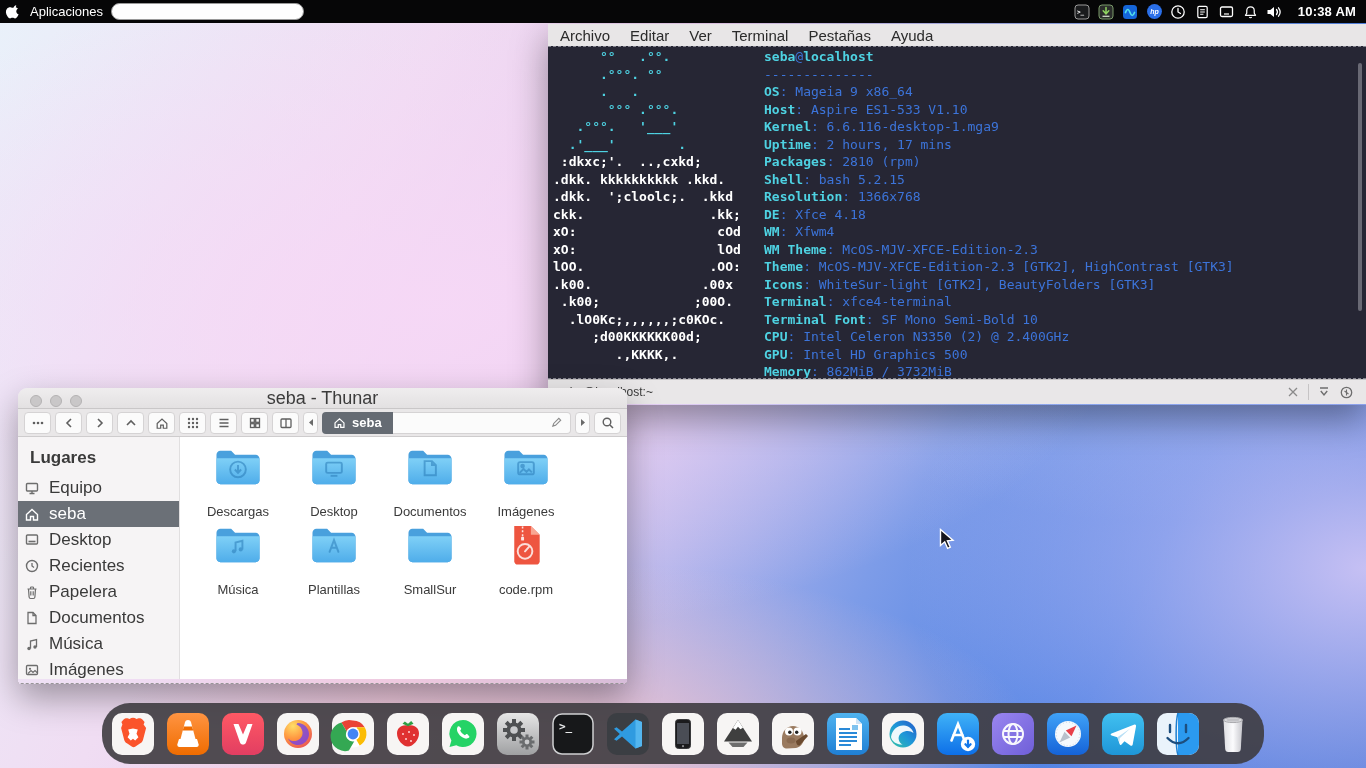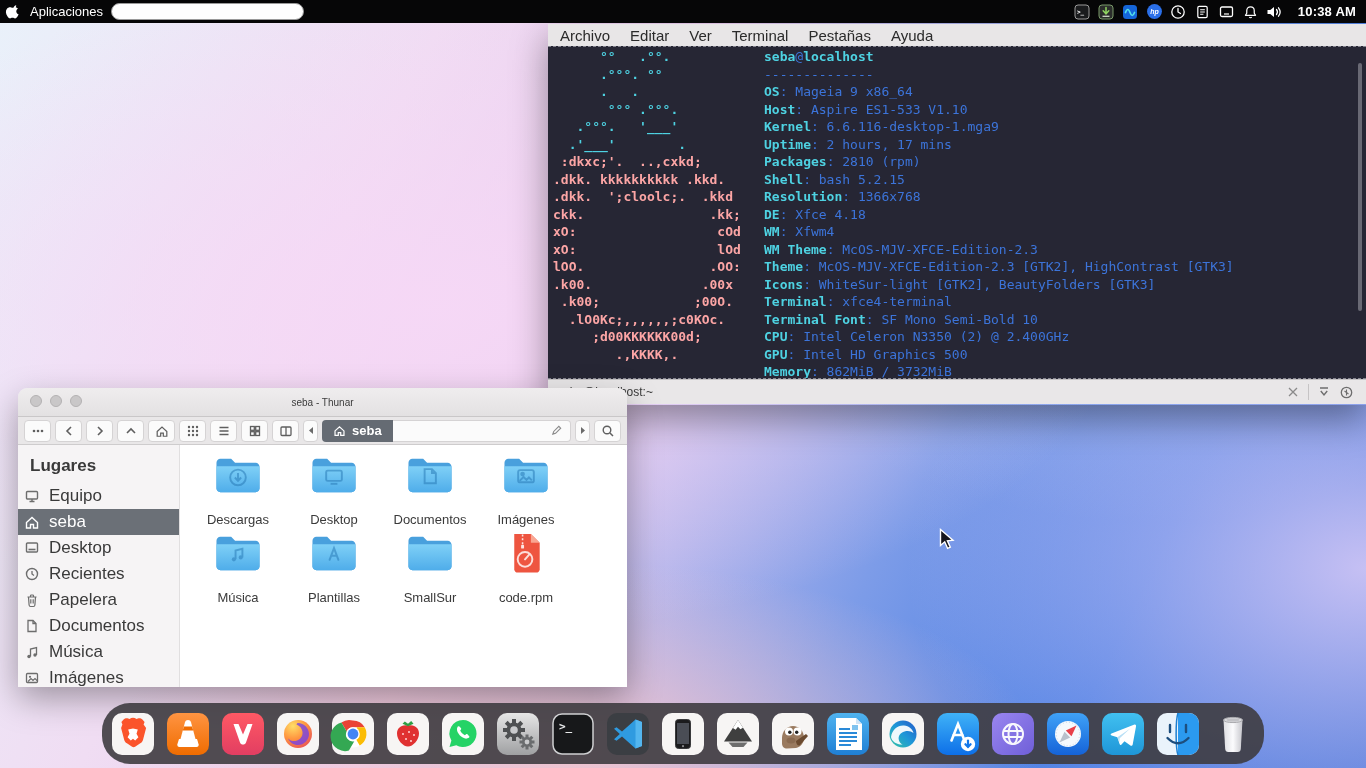--- a/index.html
+++ b/index.html
@@ -25,32 +25,32 @@
 #topbar .clock{font-weight:700;letter-spacing:.2px;margin-left:8px}
 
 #terminal{position:absolute;left:548px;top:24px;width:818px;height:381px;box-shadow:0 14px 34px rgba(0,0,0,.38);z-index:20}
 .term-menubar{height:22px;background:#e8e6e7;display:flex;align-items:center;padding-left:2px;font-size:15px;color:#2b2b2b}
 .term-menubar span{padding:0 10px;cursor:default}
 .term-body{position:relative;height:333px;background:#262634;border-top:1px dashed #84848f;border-bottom:1px dashed #84848f;overflow:hidden;
  font-family:"DejaVu Sans Mono",monospace;font-size:13px;line-height:17.5px}
 .term-body pre{position:absolute;top:1px;font-family:inherit}
 pre#term-art{left:5px;font-weight:700}
 #art-cyan{color:#4ed2e2}
-#art-blue{color:#fca5a5}
+#art-blue{color:#ffffff}
 pre#term-info{left:216px}
 #term-info .c{color:#4ed2e2;font-weight:700}
 #term-info .b{color:#3c74da;font-weight:400}
 .term-scrollbar{position:absolute;right:4px;top:16px;width:4px;height:248px;border-radius:2px;background:rgba(160,160,170,.55)}
 .term-tabbar{height:25px;background:#e9e7e8;border-top:1px solid #c6c4c5;display:flex;align-items:center;font-size:12px;color:#3a3a3a;padding:0 9px}
 .term-tabbar .tab-title{flex:1}
 .term-tabbar .tb-ic{width:22px;height:18px;display:flex;align-items:center;justify-content:center;color:#7c7c7c}
 .term-tabbar .sep{width:1px;height:16px;background:#c6c4c5;margin:0 4px}
 
 #thunar{position:absolute;left:18px;top:388px;width:609px;height:296px;border-radius:9px 9px 2px 2px;box-shadow:0 14px 34px rgba(0,0,0,.35);z-index:30;border-bottom:1px dashed #979597}
-.th-titlebar{height:29px;border-radius:9px 9px 0 0;background:linear-gradient(#efedee,#e3e1e2);border-bottom:1px solid #c9c7c8;display:flex;align-items:center;justify-content:center;position:relative;font-size:10px;color:#3c3c3c}
+.th-titlebar{height:21px;border-radius:9px 9px 0 0;background:linear-gradient(#efedee,#e3e1e2);border-bottom:1px solid #c9c7c8;display:flex;align-items:center;justify-content:center;position:relative;font-size:18px;color:#3c3c3c}
 .tl-dots{position:absolute;left:12px;top:6.5px;display:flex;gap:8px}
 .tl-dots .dot{width:12px;height:12px;border-radius:50%;background:#c9c7c8;border:1px solid #b4b2b3}
 .th-toolbar{height:28px;background:#e9e7e8;border-bottom:1px solid #cecccd;display:flex;align-items:center;padding:0 6px;gap:4px}
 .tb-btn{width:27px;height:22px;background:#fbfbfb;border:1px solid #d5d3d4;border-radius:4px;display:flex;align-items:center;justify-content:center;color:#5f5f5f;flex:0 0 auto}
 .tb-tri{width:15px;height:22px;background:#fbfbfb;border:1px solid #d5d3d4;border-radius:4px;display:flex;align-items:center;justify-content:center;flex:0 0 auto}
 .path-group{display:flex;flex:1;height:22px}
 .path-seg{height:22px;background:#656b73;color:#fff;display:flex;align-items:center;gap:6px;padding:0 11px;font-size:13px;font-weight:700;border-radius:4px 0 0 4px}
 .path-rest{flex:1;height:22px;background:#fbfbfb;border:1px solid #d5d3d4;border-left:none;border-radius:0 4px 4px 0;display:flex;align-items:center;justify-content:flex-end;padding-right:7px;color:#7a7a7a}
 .th-body{display:flex;height:242px;background:#fff}
 .th-sidebar{width:162px;background:#f6f4f5;border-right:1px solid #e1dfe0;padding-top:6px;font-size:17px;color:#3a3a3a}

